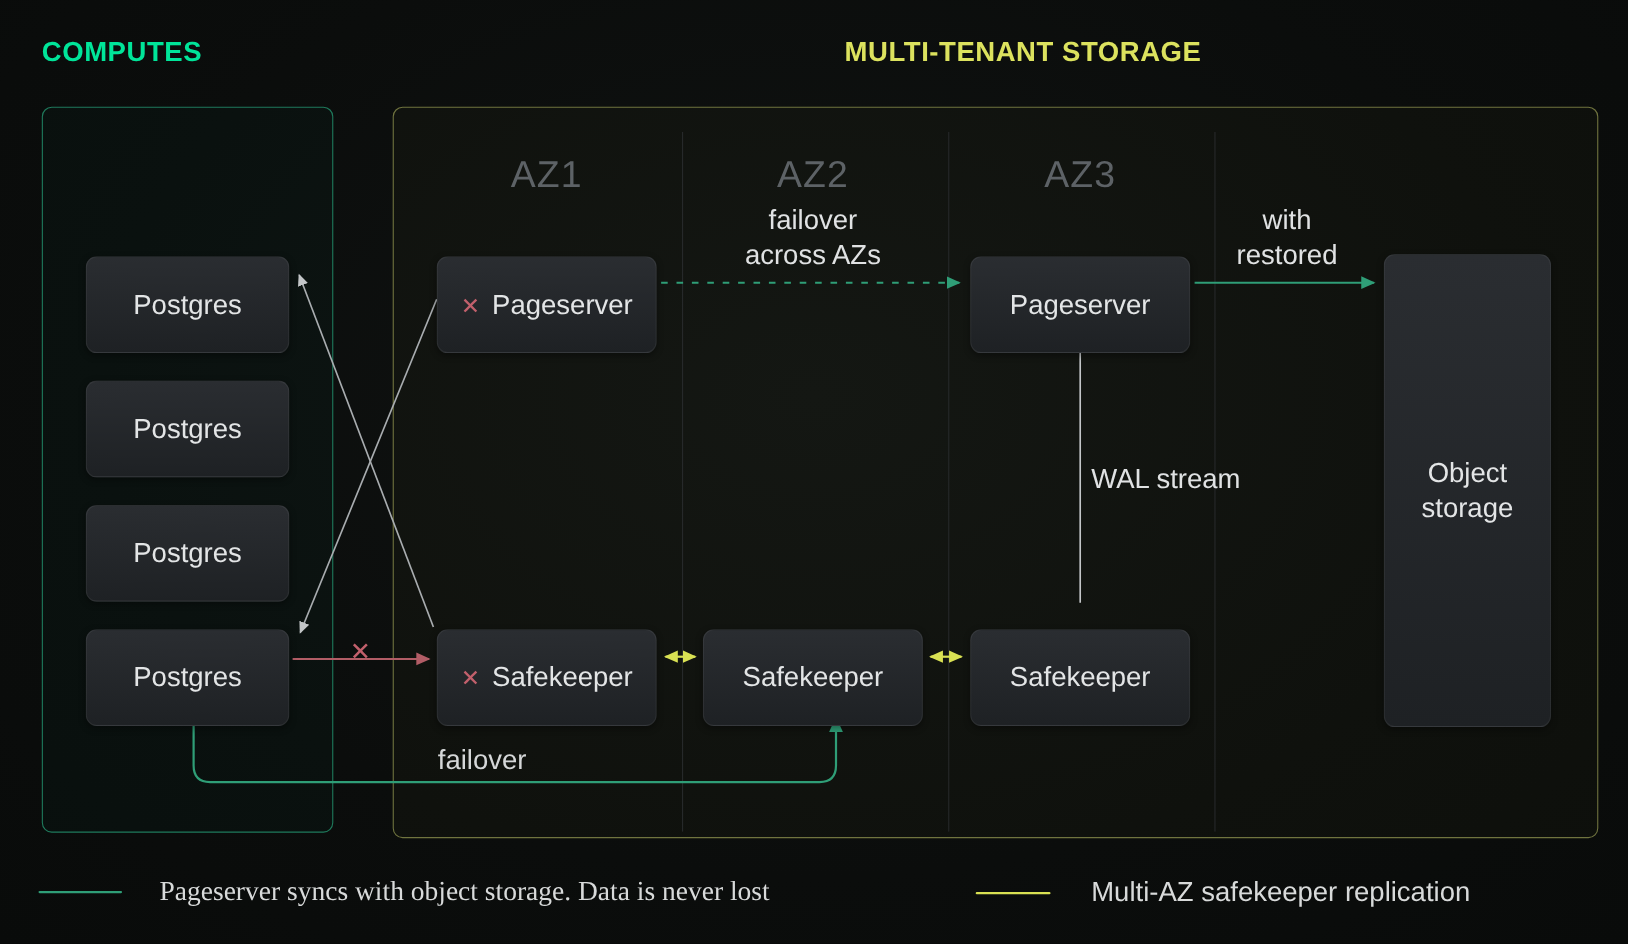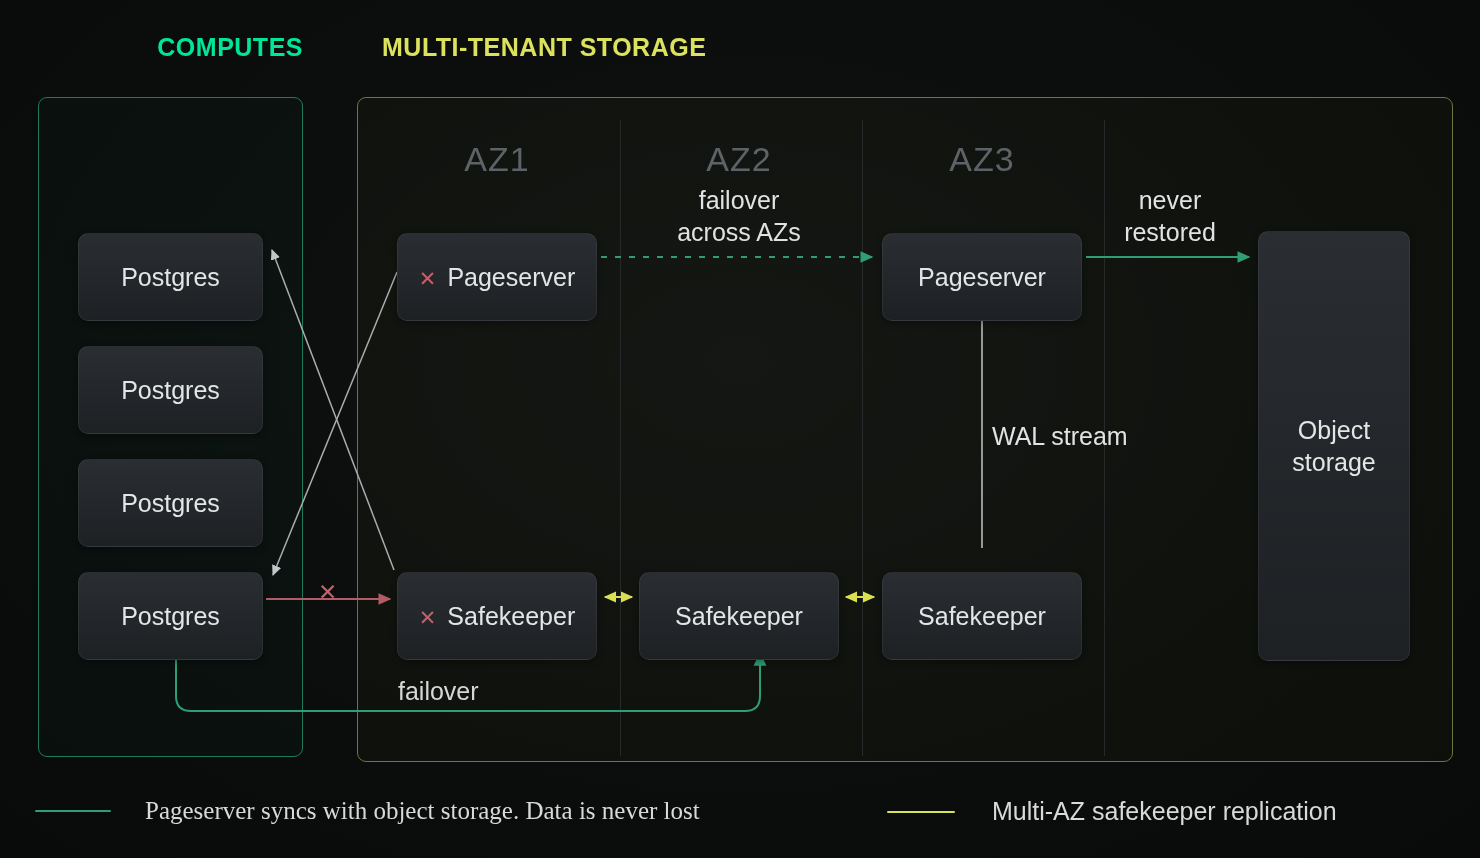--- a/index.html
+++ b/index.html
@@ -3,22 +3,22 @@
 <meta charset="utf-8">
 <style>
   html,body { margin:0; padding:0; background:#060807; }
   .stage {
     position:relative; width:1480px; height:858px; overflow:hidden;
     background: radial-gradient(ellipse at 50% 42%, #101312 0%, #0b0d0c 62%, #090b0a 100%);
     font-family: "Liberation Sans", sans-serif;
     color:#e3e5e6;
   }
   .title { position:absolute; font-weight:bold; font-size:25px; letter-spacing:0.5px; }
-  .computes-title { left:38px; top:33px; width:265px; text-align:right; color:#00e599; }
-  .storage-title  { left:382px; top:33px; width:1096px; text-align:left; color:#dce25e; }
+  .computes-title { left:38px; top:33px; width:265px; text-align:left; color:#00e599; }
+  .storage-title  { left:382px; top:33px; width:1096px; text-align:center; color:#dce25e; }
 
   .panel { position:absolute; border-radius:9px; box-sizing:border-box; }
   .computes-panel { left:38px;  top:97px; width:265px;  height:660px; border:1px solid #1f7a5c; background:rgba(0,229,153,0.025); }
   .storage-panel  { left:357px; top:97px; width:1096px; height:665px; border:1px solid #70743f; background:rgba(220,226,94,0.025); }
 
   .az-label { position:absolute; top:140px; width:200px; text-align:center; font-size:34px; color:#5d6266; letter-spacing:1px; }
   .vline { position:absolute; top:120px; height:636px; width:1px; background:#26292a; }
 
   svg.overlay { position:absolute; left:0; top:0; width:1480px; height:858px; pointer-events:none; }
 
@@ -146,21 +146,21 @@
   </div>
   <div class="node obj-store">
     <span>Object storage</span>
   </div>
 
   <div class="anno anno-failover-az">
     <div>failover</div>
     <div>across AZs</div>
   </div>
   <div class="anno anno-restored">
-    <div>never</div>
+    <div>with</div>
     <div>restored</div>
   </div>
   <div class="anno anno-wal">WAL stream</div>
   <div class="anno anno-failover">failover</div>
   <div class="anno anno-x">✕</div>
 
   <div class="legend-item legend-1">
     <span class="legend-line green"></span>
     <span class="legend-text">Pageserver syncs with object storage. Data is never lost</span>
   </div>

